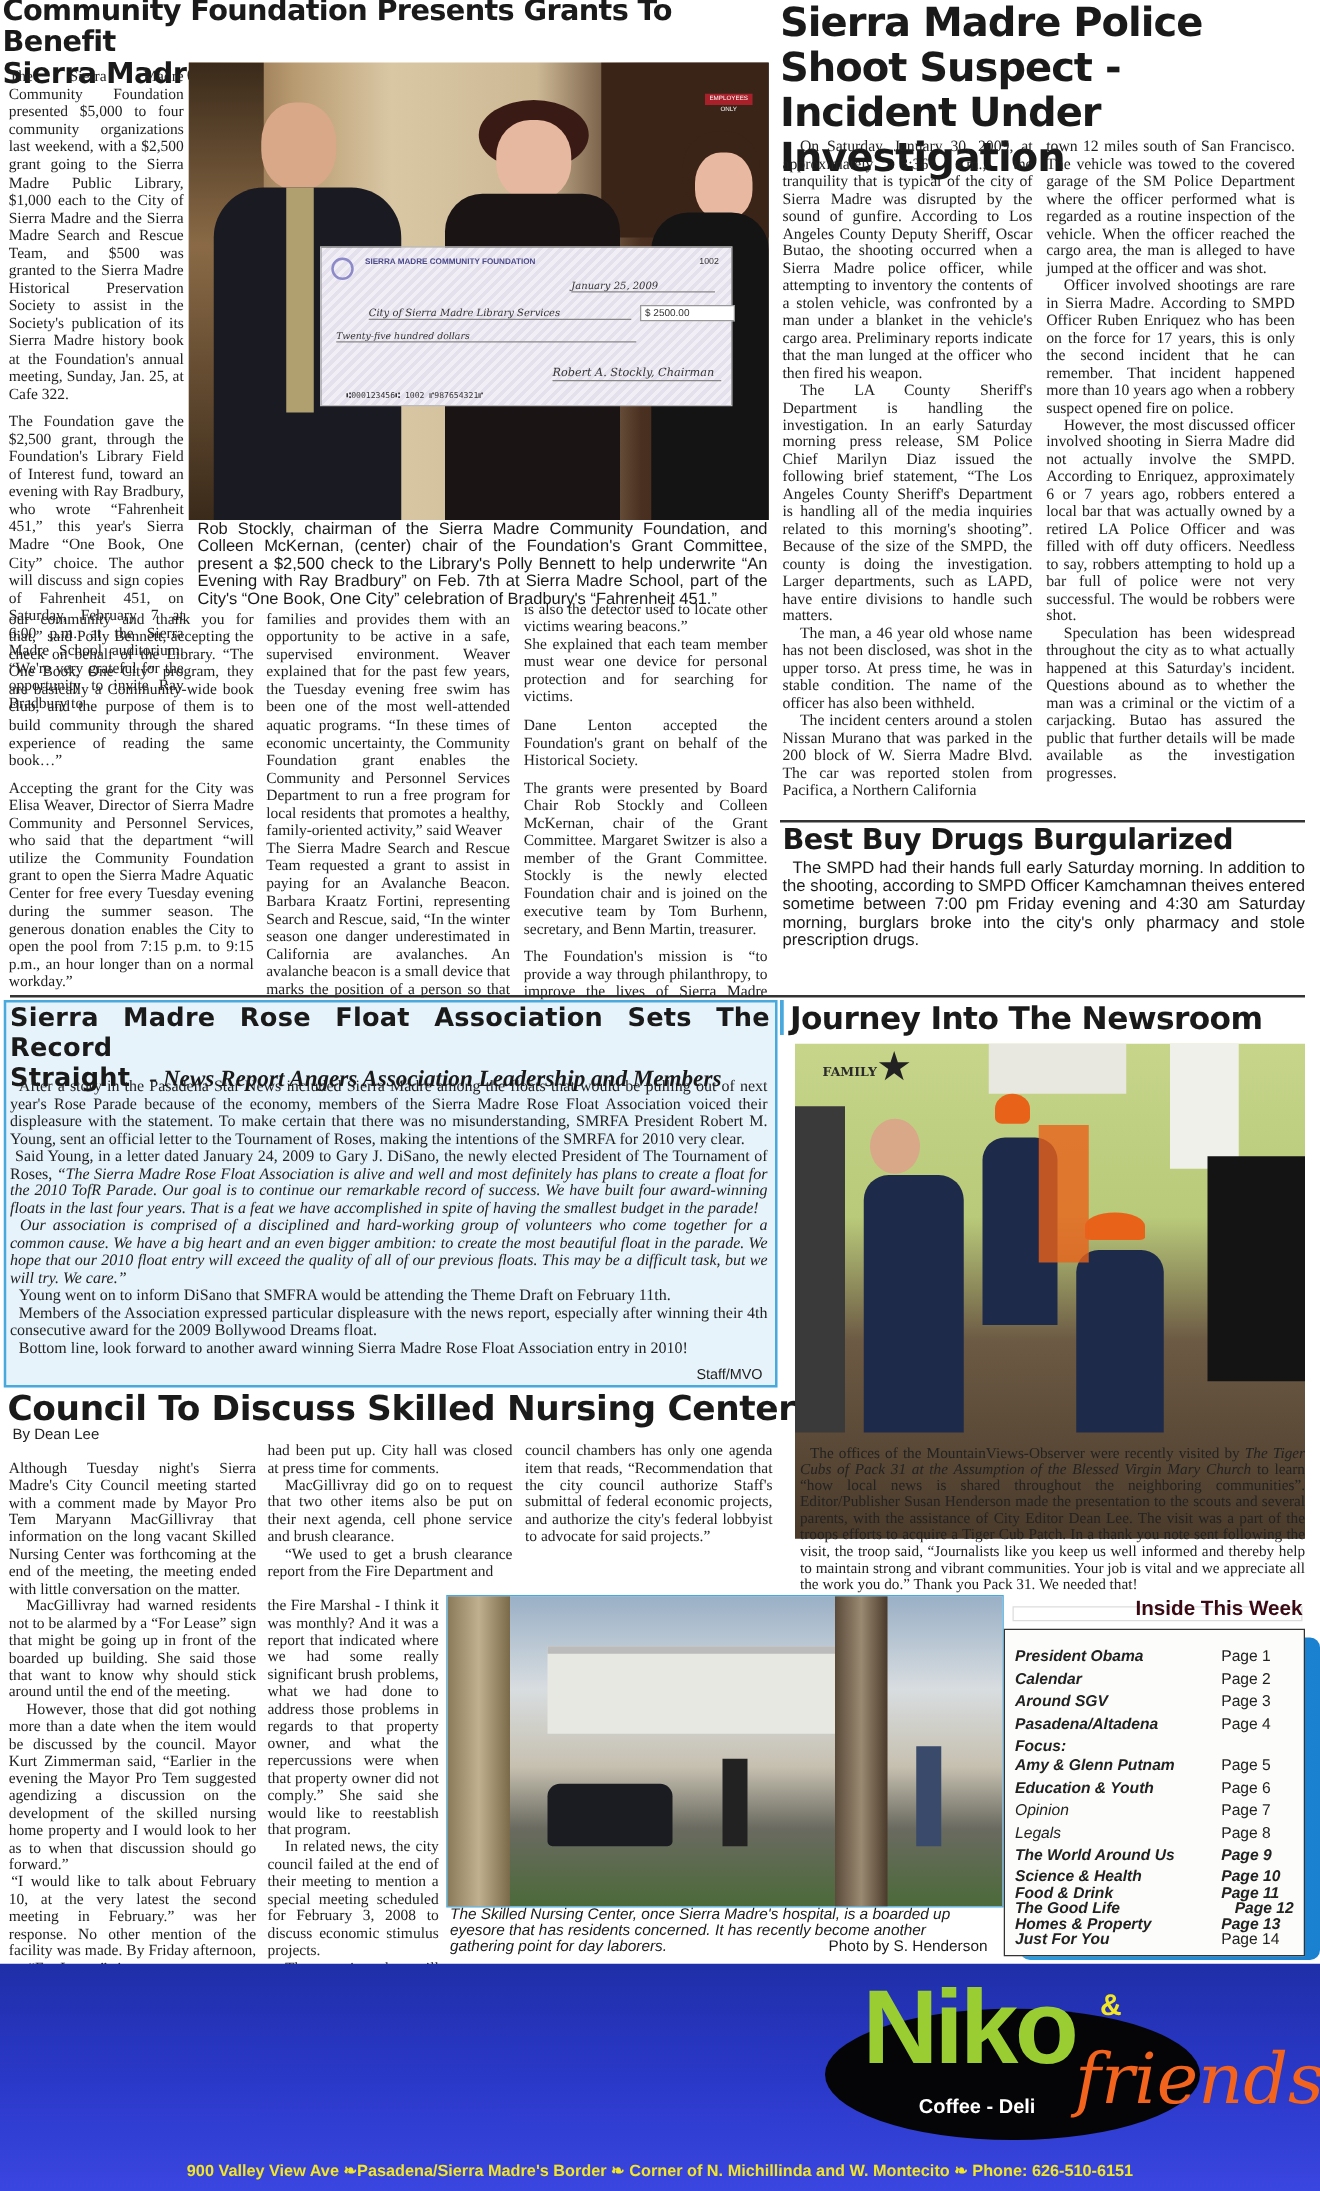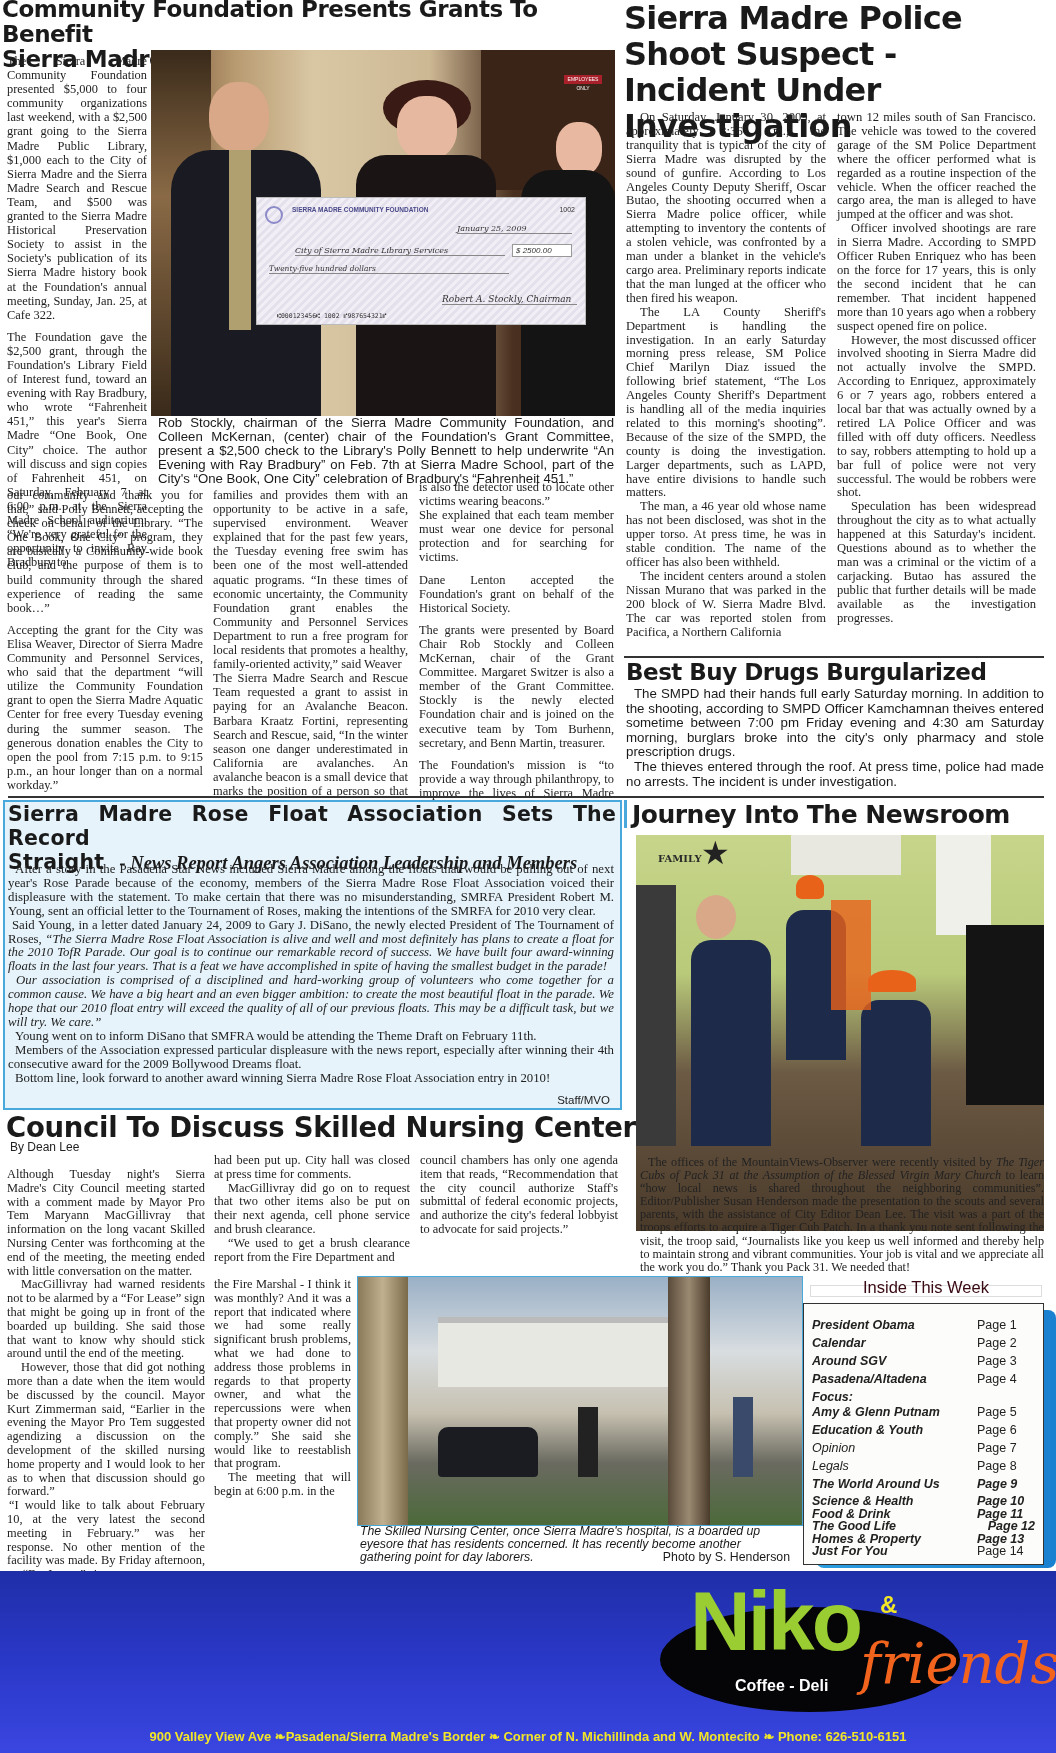--- a/index.html
+++ b/index.html
@@ -47,21 +47,21 @@
   <div style="position:absolute;left:395px;top:55px;width:62px;height:66px;border-radius:45%;background:#3a2418;"></div>
   <div style="position:absolute;left:405px;top:72px;width:46px;height:54px;border-radius:45%;background:#e8b8a0;"></div>
   <div style="position:absolute;left:370px;top:120px;width:94px;height:246px;border-radius:30px 30px 0 0;background:#141414;"></div>
 
   <div style="position:absolute;left:105px;top:147px;width:330px;height:128px;background:repeating-linear-gradient(135deg,#f2eef6 0 3px,#e4e0ec 3px 6px);border:1px solid #bbb;font-family:'Liberation Sans',sans-serif;color:#333;">
     <div style="position:absolute;left:8px;top:8px;width:18px;height:18px;border-radius:50%;border:2px solid #8c8ac8;"></div>
     <div style="position:absolute;left:35px;top:8px;font-size:6.5px;font-weight:bold;color:#4a4a8a;">SIERRA MADRE COMMUNITY FOUNDATION</div>
     <div style="position:absolute;right:10px;top:8px;font-size:7px;">1002</div>
     <div style="position:absolute;left:200px;top:26px;font-family:'DejaVu Serif',serif;font-style:italic;font-size:8px;color:#333;border-bottom:1px solid #888;width:115px;">January 25, 2009</div>
     <div style="position:absolute;left:38px;top:48px;font-family:'DejaVu Serif',serif;font-style:italic;font-size:8px;border-bottom:1px solid #888;width:210px;">City of Sierra Madre Library Services</div>
-    <div style="position:absolute;left:255px;top:46px;font-size:8px;border:1px solid #999;padding:1px 3px;width:60px;background:#fff;font-style:italic;">$ 2500.00</div>
+    <div style="position:absolute;left:255px;top:46px;font-size:8px;border:1px solid #999;padding:1px 3px;width:76px;background:#fff;">$ 2500.00</div>
     <div style="position:absolute;left:12px;top:66px;font-family:'DejaVu Serif',serif;font-style:italic;font-size:7.5px;border-bottom:1px solid #888;width:240px;">Twenty-five hundred dollars</div>
     <div style="position:absolute;left:185px;top:96px;font-family:'DejaVu Serif',serif;font-style:italic;font-size:9px;border-bottom:1px solid #888;width:135px;">Robert A. Stockly, Chairman</div>
     <div style="position:absolute;left:20px;top:114px;font-family:'DejaVu Sans Mono',monospace;font-size:6.5px;">⑆000123456⑆ 1002 ⑈987654321⑈</div>
   </div>
 </div>
 
 <div class="abs serif-body" style="left:7px;top:54px;width:140px;">
   <p>The Sierra Madre Community Foundation presented $5,000 to four community organizations last weekend, with a $2,500 grant going to the Sierra Madre Public Library, $1,000 each to the City of Sierra Madre and the Sierra Madre Search and Rescue Team, and $500 was granted to the Sierra Madre Historical Preservation Society to assist in the Society's publication of its Sierra Madre history book at the Foundation's annual meeting, Sunday, Jan. 25, at Cafe 322.</p>
   <p class="gap">The Foundation gave the $2,500 grant, through the Foundation's Library Field of Interest fund, toward an evening with Ray Bradbury, who wrote “Fahrenheit 451,” this year's Sierra Madre “One Book, One City” choice. The author will discuss and sign copies of Fahrenheit 451, on Saturday, February 7 at 6:00 p.m. at the Sierra Madre School auditorium. “We're very grateful for the opportunity to invite Ray Bradbury to</p>
 </div>
@@ -100,21 +100,20 @@
   <p class="ind">Officer involved shootings are rare in Sierra Madre. According to SMPD Officer Ruben Enriquez who has been on the force for 17 years, this is only the second incident that he can remember. That incident happened more than 10 years ago when a robbery suspect opened fire on police.</p>
   <p class="ind">However, the most discussed officer involved shooting in Sierra Madre did not actually involve the SMPD. According to Enriquez, approximately 6 or 7 years ago, robbers entered a local bar that was actually owned by a retired LA Police Officer and was filled with off duty officers. Needless to say, robbers attempting to hold up a bar full of police were not very successful. The would be robbers were shot.</p>
   <p class="ind">Speculation has been widespread throughout the city as to what actually happened at this Saturday's incident. Questions abound as to whether the man was a criminal or the victim of a carjacking. Butao has assured the public that further details will be made available as the investigation progresses.</p>
 </div>
 
 <div class="rule" style="left:624px;top:656px;width:420px;height:2px;"></div>
 
 <div class="abs head" style="left:626px;top:658px;font-size:23px;line-height:28px;">Best Buy Drugs Burgularized</div>
 <div class="abs sans-body" style="left:626px;top:687px;width:418px;font-size:13.3px;line-height:14.6px;text-align:justify;color:#1a1a1a;">
   <p class="ind" style="text-indent:8px;">The SMPD had their hands full early Saturday morning. In addition to the shooting, according to SMPD Officer Kamchamnan theives entered sometime between 7:00 pm Friday evening and 4:30 am Saturday morning, burglars broke into the city's only pharmacy and stole prescription drugs.</p>
-  <p class="ind" style="text-indent:8px;">The thieves entered through the roof. At press time, police had made no arrests. The incident is under investigation.</p>
 </div>
 
 <div class="rule" style="left:8px;top:796px;width:1036px;height:2px;"></div>
 
 <div class="blue-box" style="left:3px;top:800px;width:619px;height:310px;"></div>
 <div class="abs head" style="left:8px;top:802px;width:608px;font-size:20.5px;line-height:24px;letter-spacing:0.2px;">
   <div style="text-align:justify;text-align-last:justify;">Sierra Madre Rose Float Association Sets The Record</div>
   <span>Straight</span>
   <span style="font-family:'Liberation Serif',serif;font-style:italic;font-weight:bold;font-size:18.5px;margin-left:8px;letter-spacing:0;">- News Report Angers Association Leadership and Members</span>
 </div>
@@ -158,41 +157,42 @@
   <p class="ind">However, those that did got nothing more than a date when the item would be discussed by the council. Mayor Kurt Zimmerman said, “Earlier in the evening the Mayor Pro Tem suggested agendizing a discussion on the development of the skilled nursing home property and I would look to her as to when that discussion should go forward.”</p>
   <p class="ind" style="text-indent:2px;">“I would like to talk about February 10, at the very latest the second meeting in February.” was her response. No other mention of the facility was made. By Friday afternoon, no “For Lease,” sign</p>
 </div>
 <div class="abs serif-body" style="left:214px;top:1154px;width:196px;font-size:12.4px;line-height:13.8px;">
   <p>had been put up. City hall was closed at press time for comments.</p>
   <p class="ind">MacGillivray did go on to request that two other items also be put on their next agenda, cell phone service and brush clearance.</p>
   <p class="ind">“We used to get a brush clearance report from the Fire Department and</p>
 </div>
 <div class="abs serif-body" style="left:214px;top:1278px;width:137px;font-size:12.4px;line-height:13.8px;">
   <p>the Fire Marshal - I think it was monthly? And it was a report that indicated where we had some really significant brush problems, what we had done to address those problems in regards to that property owner, and what the repercussions were when that property owner did not comply.” She said she would like to reestablish that program.</p>
+  <p class="ind">In related news, the city council failed at the end of their meeting to mention a special meeting scheduled for February 3, 2008 to discuss economic stimulus projects.</p>
   <p class="ind">The meeting that will begin at 6:00 p.m. in the</p>
 </div>
 <div class="abs serif-body" style="left:420px;top:1154px;width:198px;font-size:12.4px;line-height:13.8px;">
   <p>council chambers has only one agenda item that reads, “Recommendation that the city council authorize Staff's submittal of federal economic projects, and authorize the city's federal lobbyist to advocate for said projects.”</p>
 </div>
 
 <div class="photo" style="left:357px;top:1276px;width:446px;height:250px;background:linear-gradient(180deg,#9ab0c6 0%,#d8dde0 30%,#c6c0b0 55%,#6a6a60 75%,#4c6a3a 100%);border:1px solid #4aa9dc;">
   <div style="position:absolute;left:0;top:0;width:50px;height:250px;background:linear-gradient(90deg,#8a7a5a,#c0b090,#7a6a4a);"></div>
   <div style="position:absolute;left:80px;top:40px;width:240px;height:70px;background:#e8e8e2;border-top:6px solid #bbb;"></div>
   <div style="position:absolute;left:310px;top:0;width:42px;height:250px;background:linear-gradient(90deg,#5a4a3a,#9a8a72,#4a3a2a);"></div>
   <div style="position:absolute;left:80px;top:150px;width:100px;height:50px;border-radius:10px 10px 4px 4px;background:#1a1c22;"></div>
   <div style="position:absolute;left:220px;top:130px;width:20px;height:70px;background:#222;"></div>
   <div style="position:absolute;left:375px;top:120px;width:20px;height:80px;background:#3a4a6a;"></div>
 </div>
 <div class="abs sans-body" style="left:360px;top:1525px;width:430px;font-size:12.3px;line-height:13px;color:#1a1a1a;">
   <span style="font-style:italic;text-align:justify;">The Skilled Nursing Center, once Sierra Madre's hospital, is a boarded up eyesore that has residents concerned. It has recently become another gathering point for day laborers.</span>
   <span style="float:right;">Photo by S. Henderson</span>
 </div>
 
 <div class="abs" style="left:810px;top:1285px;width:232px;height:12px;border:1px solid #ddd;"></div>
-<div class="abs sans-body" style="left:810px;top:1278px;width:232px;text-align:center;font-weight:normal;font-size:16.5px;color:#3a0a14;">Inside This Week</div>
+<div class="abs sans-body" style="left:810px;top:1278px;width:232px;text-align:right;font-weight:bold;font-size:16.5px;color:#3a0a14;">Inside This Week</div>
 <div class="abs" style="left:816px;top:1310px;width:240px;height:258px;background:linear-gradient(90deg,#2a9de0,#1a80d0);border-radius:8px;"></div>
 <div class="abs" style="left:803px;top:1303px;width:241px;height:262px;background:#fcfcfa;border:1px solid #333;padding:14px 8px 0 8px;">
   <div id="toc-list">
       <div class="toc-row" style="margin-bottom: 3px;">
         <span class="l">President Obama</span>
         <span class="r" style="width: 58px;">Page 1</span>
       </div>
       <div class="toc-row" style="margin-bottom: 3px;">
         <span class="l">Calendar</span>
         <span class="r" style="width: 58px;">Page 2</span>

